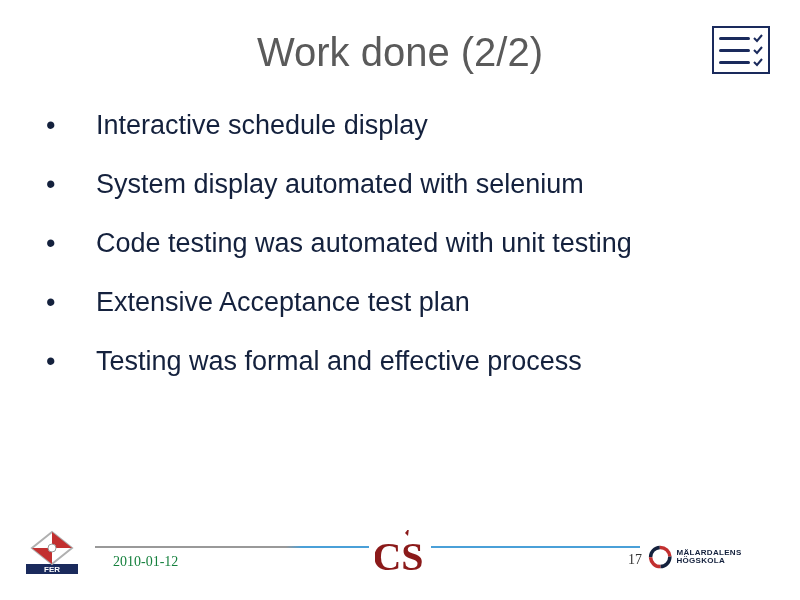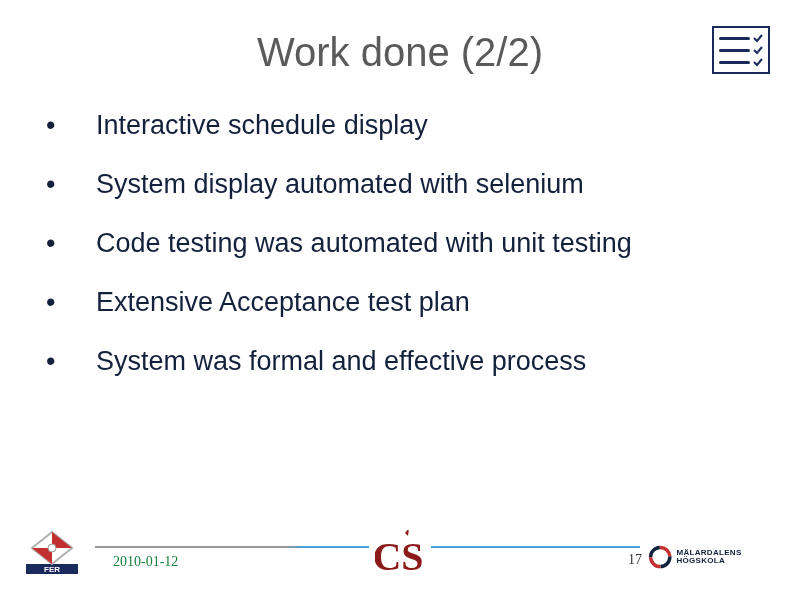--- a/index.html
+++ b/index.html
@@ -185,21 +185,21 @@
     <div class="bullet-row">
       <div class="bullet-dot">•</div>
       <div class="bullet-text">Code testing was automated with unit testing</div>
     </div>
     <div class="bullet-row">
       <div class="bullet-dot">•</div>
       <div class="bullet-text">Extensive Acceptance test plan</div>
     </div>
     <div class="bullet-row">
       <div class="bullet-dot">•</div>
-      <div class="bullet-text">System was formal and effective process</div>
+      <div class="bullet-text">Testing was formal and effective process</div>
     </div>
   </div>
 
   <div class="footer">
 
     <svg class="logo-left" viewBox="0 0 52 44">
       <rect x="0" y="34" width="52" height="10" fill="#1a2a5c"></rect>
       <text x="26" y="42" text-anchor="middle" font-size="8" fill="#fff" font-weight="bold" font-family="Arial">FER</text>
       <path d="M26 2 L46 18 L26 34 L6 18 Z" fill="none" stroke="#b0b0b0" stroke-width="2"></path>
       <path d="M26 2 L46 18 L26 18 Z" fill="#c23030"></path>

